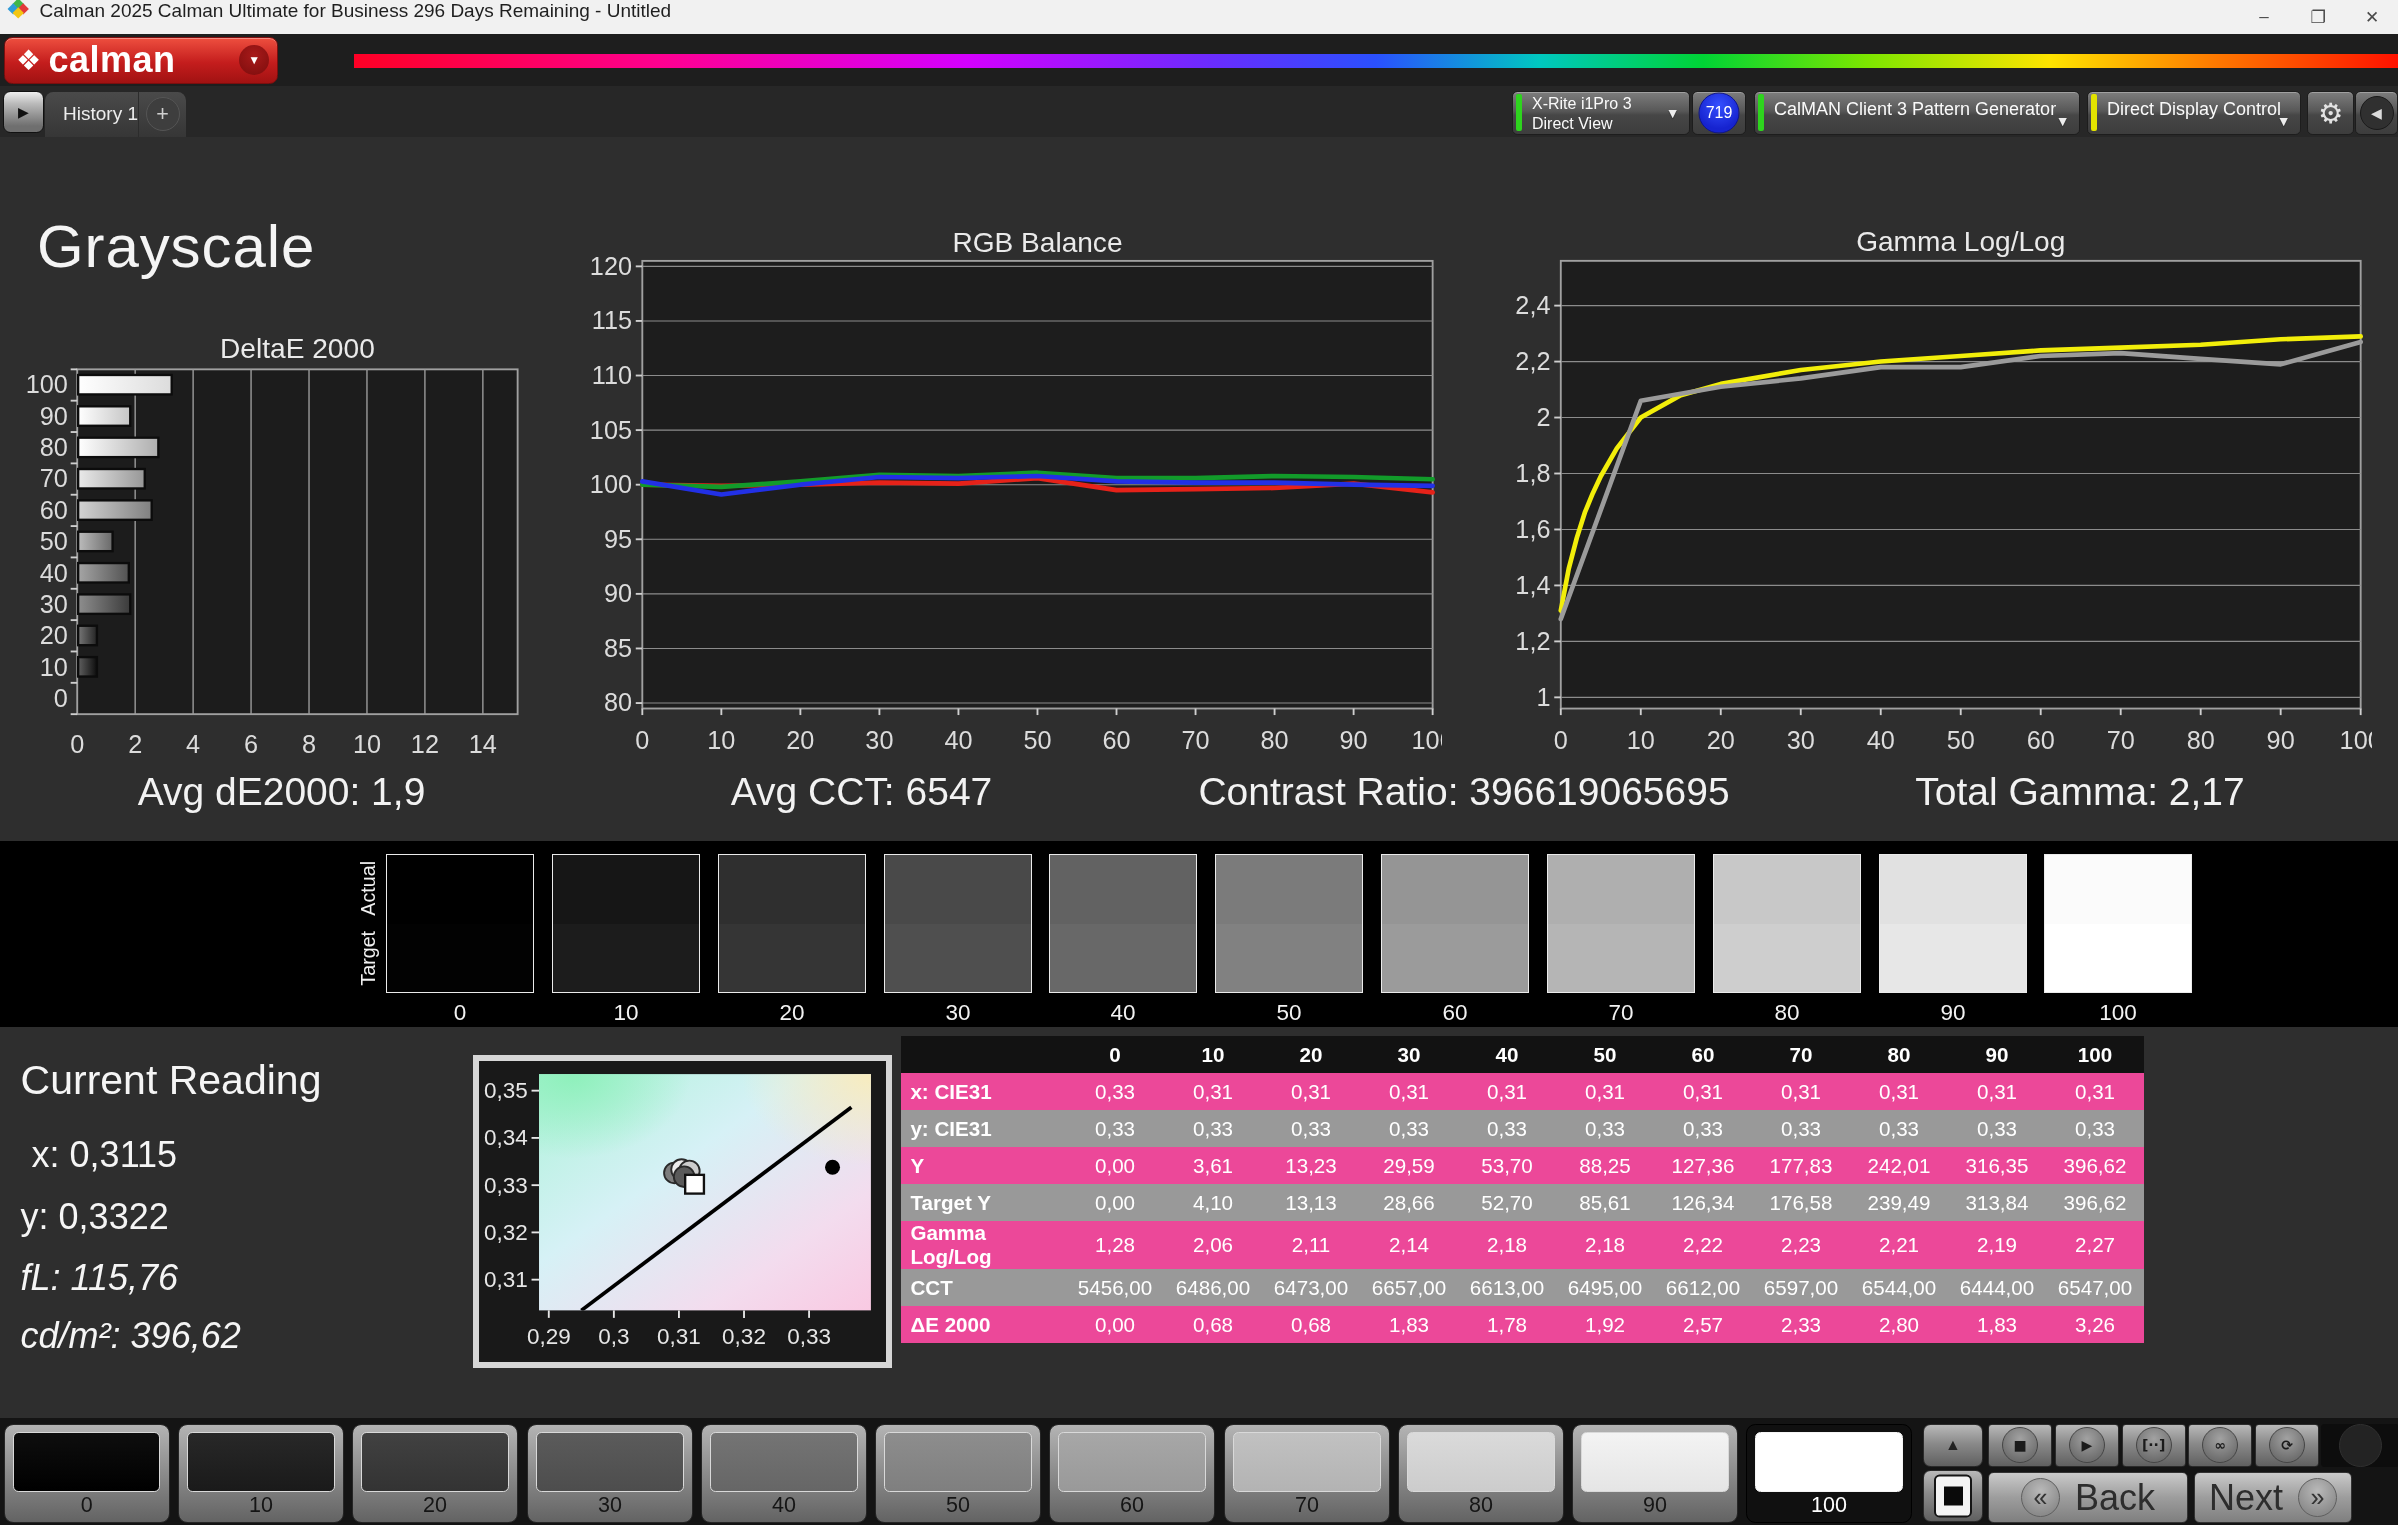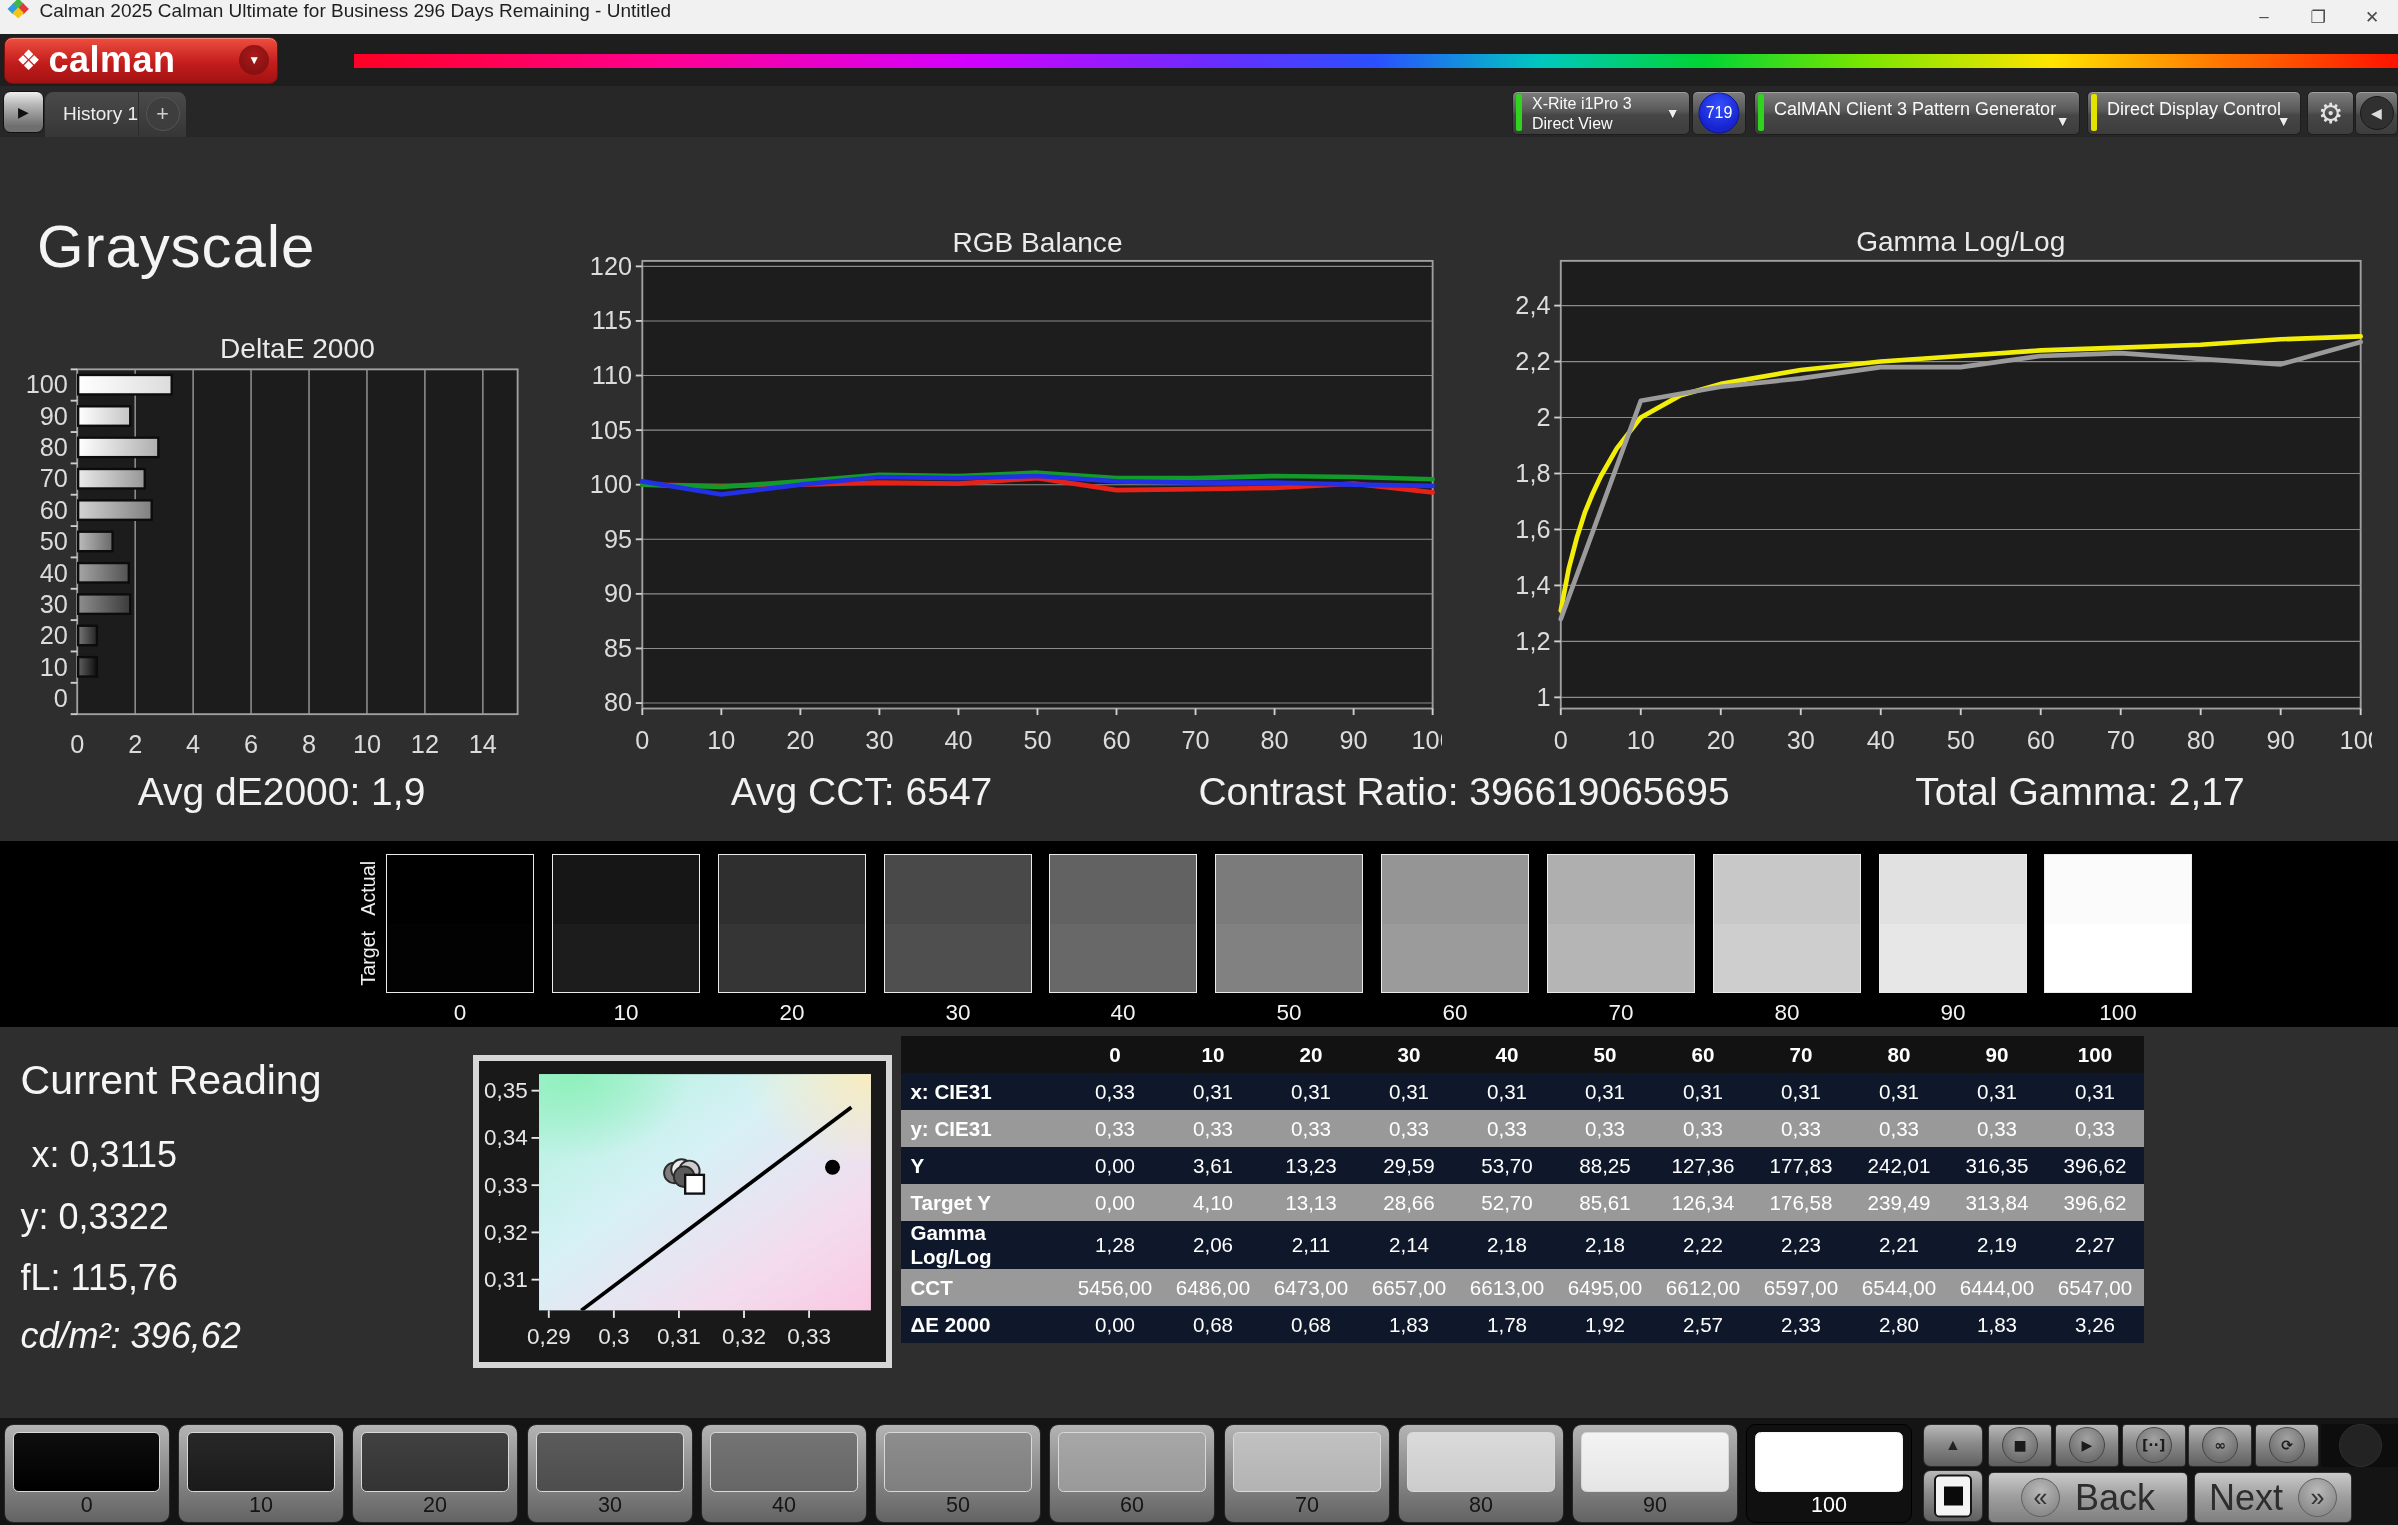--- a/index.html
+++ b/index.html
@@ -95,34 +95,34 @@
   #vlab-actual{left:325px;top:37px;}
   #vlab-target{left:325px;top:107px;}
   .gs-swatch{position:absolute;top:13px;width:148px;height:139px;border:1.9px solid #ebebeb;
              box-sizing:border-box;}
   .gs-half{width:100%;height:50%;}
   .gs-num{position:absolute;top:159px;width:152px;text-align:center;font-size:22.5px;color:#f2f2f2;}
 
   
   .cr-title{position:absolute;left:20.6px;top:1057px;font-size:41px;color:#f5f5f5;}
   .cr-item{position:absolute;left:20.6px;font-size:36px;color:#f5f5f5;}
-  #cr-x{top:1134px;margin-left:11px;} #cr-y{top:1196px;} #cr-fl{top:1257px;} #cr-cd{top:1315px;font-style:italic;}
+  #cr-x{top:1134px;margin-left:11px;} #cr-y{top:1196px;} #cr-fl{top:1257px;font-style:italic;} #cr-cd{top:1315px;font-style:italic;}
 
   .cie-panel{position:absolute;left:473px;top:1055px;width:419px;height:313px;
              border:6.6px solid #d6d6d6;background:#191919;box-sizing:border-box;}
   .cie-panel svg{width:406px;height:300px;display:block;}
   .cie-panel svg text{font-family:"Liberation Sans",sans-serif;}
 
   #gs-table{position:absolute;left:901px;top:1036px;}
   #gs-table table{border-collapse:collapse;}
   #gs-table th,#gs-table td{height:37px;font-size:20.6px;color:#fff;padding:0;}
   #gs-table thead th{background:#121212;font-weight:bold;text-align:center;width:98px;}
   #gs-table thead th.corner{width:165px;}
   #gs-table td{text-align:center;width:98px;}
-  #gs-table tr.dark{background:#0f172a;}
+  #gs-table tr.dark{background:#ec4899;}
   #gs-table tr.light{background:#999999;}
   #gs-table .rlabel{text-align:left;padding-left:9.4px;font-weight:bold;font-size:20.6px;}
 
   
   .bottombar{position:absolute;left:0;top:1418px;width:2399px;height:107px;background:#141414;}
   .patch{position:absolute;top:5.6px;width:166px;height:99px;border-radius:9.4px;
          background:linear-gradient(180deg,#b4b4b4,#8f8f8f 45%,#636363);
          border:0.9px solid #262626;box-sizing:border-box;}
   .patch .sw{position:absolute;left:8.4px;right:8.4px;top:7.5px;height:58px;border-radius:5.6px;
              border:1.9px solid #d9d9d9;}

